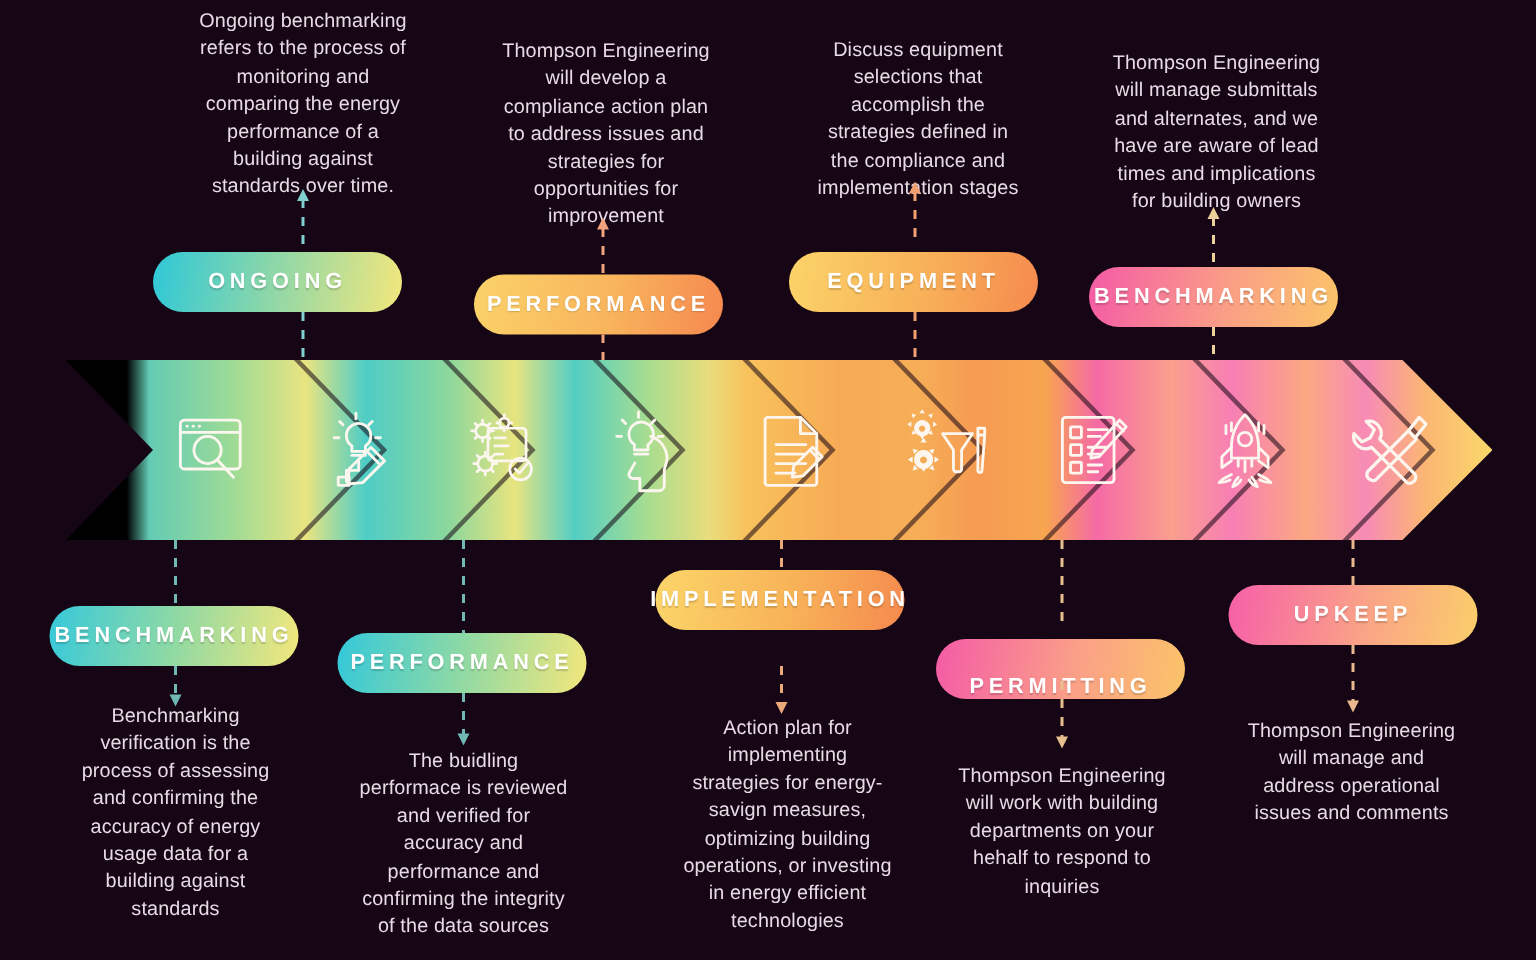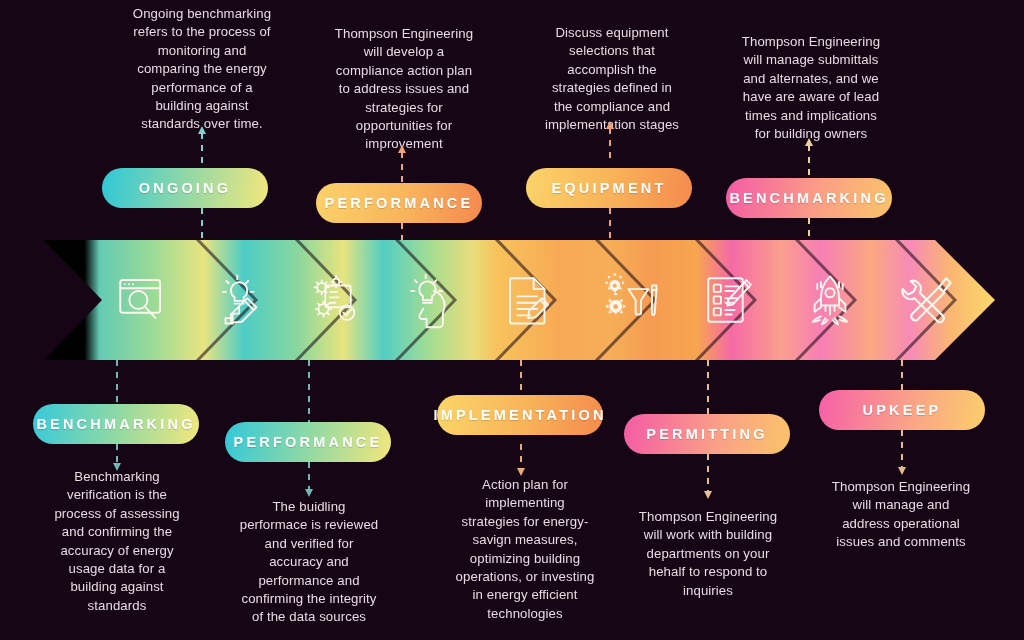--- a/index.html
+++ b/index.html
@@ -338,24 +338,24 @@
   <div class="conn" style="left:901px; top:360px; height:30px;">
     <div class="dash" style="background:repeating-linear-gradient(to bottom,#e8b98c 0 6px,transparent 6px 12px);"></div>
   </div>
 
   <div class="pill" style="left:33px; top:404px; width:166px; background:linear-gradient(100deg,#37c9db,#8fd9a4 50%,#f3e77c);">
     <span>BENCHMARKING</span>
   </div>
   <div class="pill" style="left:225px; top:422px; width:166px; background:linear-gradient(100deg,#33c8da,#8fd9a4 50%,#f3e77c);">
     <span>PERFORMANCE</span>
   </div>
-  <div class="pill" style="left:437px; top:395px; width:166px; background:linear-gradient(100deg,#fbd669,#f8b258 55%,#f58a4e);text-align:right;">
+  <div class="pill" style="left:437px; top:380px; width:166px; background:linear-gradient(100deg,#fbd669,#f8b258 55%,#f58a4e);text-align:right;">
     <span>IMPLEMENTATION</span>
   </div>
-  <div class="pill" style="left:624px; top:414px; width:166px; background:linear-gradient(100deg,#f45ba6,#fa9f88 55%,#fbc468);">
+  <div class="pill" style="left:624px; top:426px; width:166px; background:linear-gradient(100deg,#f45ba6,#fa9f88 55%,#fbc468);align-items:flex-end;">
     <span>PERMITTING</span>
   </div>
   <div class="pill" style="left:819px; top:390px; width:166px; background:linear-gradient(100deg,#f65fa8,#faa387 55%,#fbce6a);">
     <span>UPKEEP</span>
   </div>
 
   <div class="conn down" style="left:116px; top:444px; height:20px;">
     <div class="dash" style="background:repeating-linear-gradient(to bottom,#6fb8b4 0 6px,transparent 6px 12px);"></div>
     <div class="head" style="border-top:8px solid #6fb8b4;"></div>
   </div>

